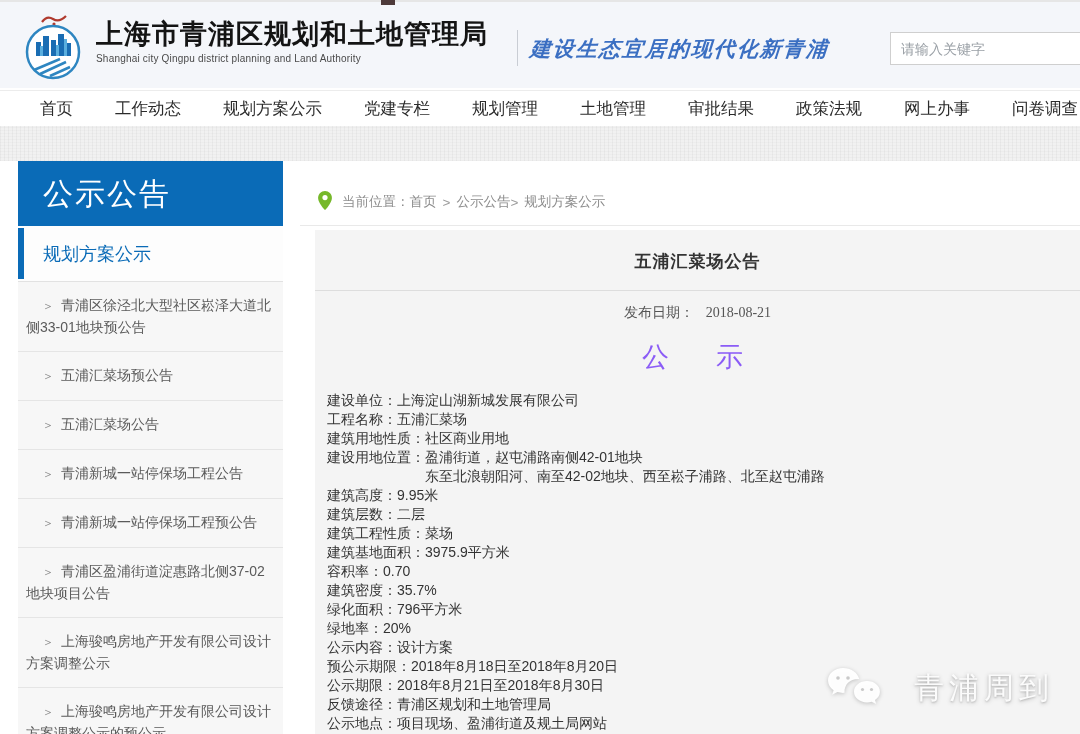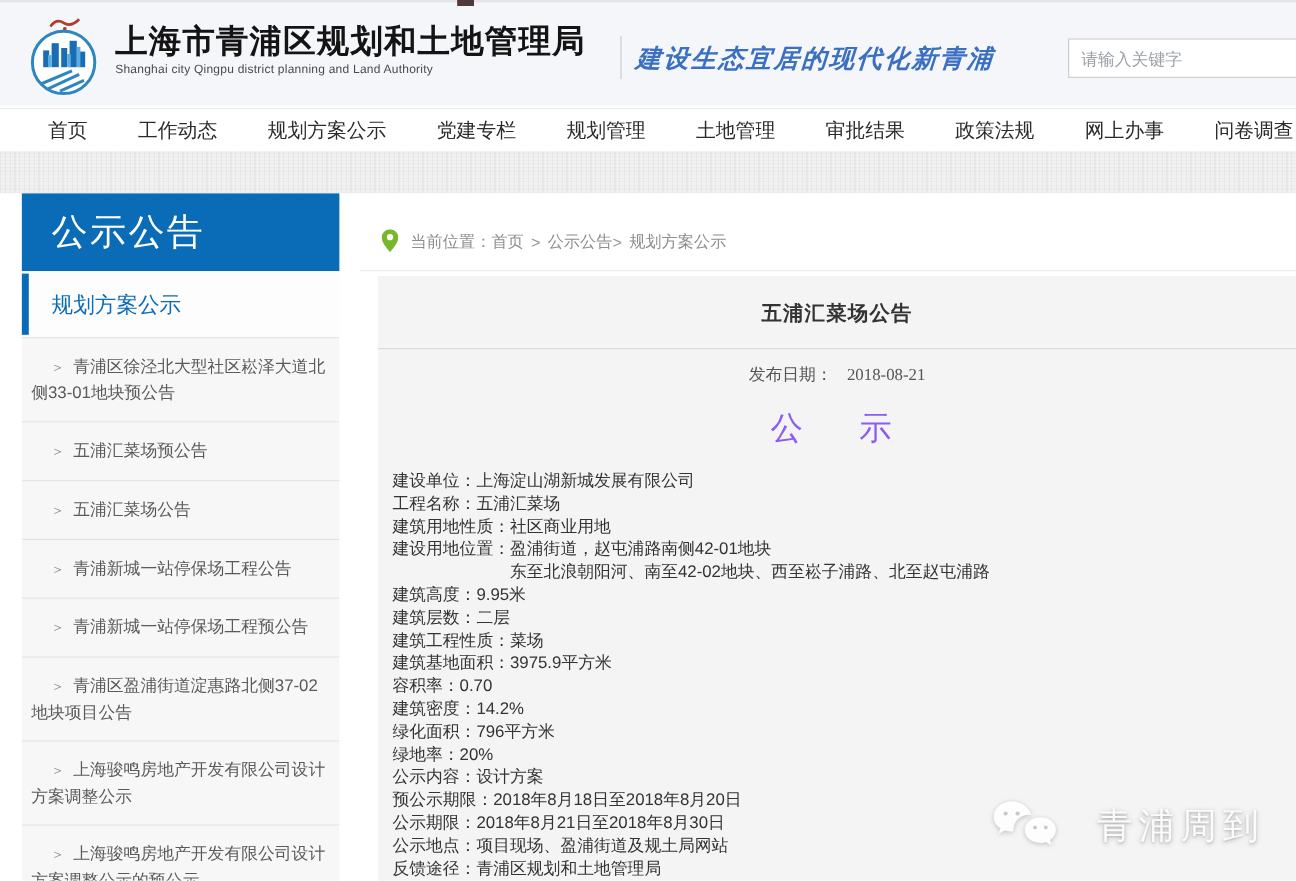--- a/index.html
+++ b/index.html
@@ -180,28 +180,28 @@
       <div class="line">建设单位：上海淀山湖新城发展有限公司</div>
       <div class="line">工程名称：五浦汇菜场</div>
       <div class="line">建筑用地性质：社区商业用地</div>
       <div class="line">建设用地位置：盈浦街道，赵屯浦路南侧42-01地块</div>
       <div class="line indent">东至北浪朝阳河、南至42-02地块、西至崧子浦路、北至赵屯浦路</div>
       <div class="line">建筑高度：9.95米</div>
       <div class="line">建筑层数：二层</div>
       <div class="line">建筑工程性质：菜场</div>
       <div class="line">建筑基地面积：3975.9平方米</div>
       <div class="line">容积率：0.70</div>
-      <div class="line">建筑密度：14.2%</div>
+      <div class="line">建筑密度：35.7%</div>
       <div class="line">绿化面积：796平方米</div>
       <div class="line">绿地率：20%</div>
       <div class="line">公示内容：设计方案</div>
       <div class="line">预公示期限：2018年8月18日至2018年8月20日</div>
       <div class="line">公示期限：2018年8月21日至2018年8月30日</div>
+      <div class="line">反馈途径：青浦区规划和土地管理局</div>
       <div class="line">公示地点：项目现场、盈浦街道及规土局网站</div>
-      <div class="line">反馈途径：青浦区规划和土地管理局</div>
       <div class="line">地址：青浦区华青南路757号</div>
 
     </div>
   </div>
 </div>
 
 <div class="watermark">
   <svg width="52" height="44" viewBox="0 0 52 44">
     <path d="M15 2 C6.7 2 0 7.6 0 14.5 c0 3.9 2.2 7.4 5.6 9.7 l-1.4 4.6 5.2-2.7 c1.8 0.5 3.7 0.8 5.6 0.8 0.5 0 1 0 1.5-0.1 C16 18.6 21.9 13 30 13 c0.4 0 0.8 0 1.2 0.1 C29.8 6.7 23.1 2 15 2z" fill="#ffffff" opacity="0.96"></path>
     <circle cx="10" cy="12" r="1.8" fill="#c9c9c9"></circle>

